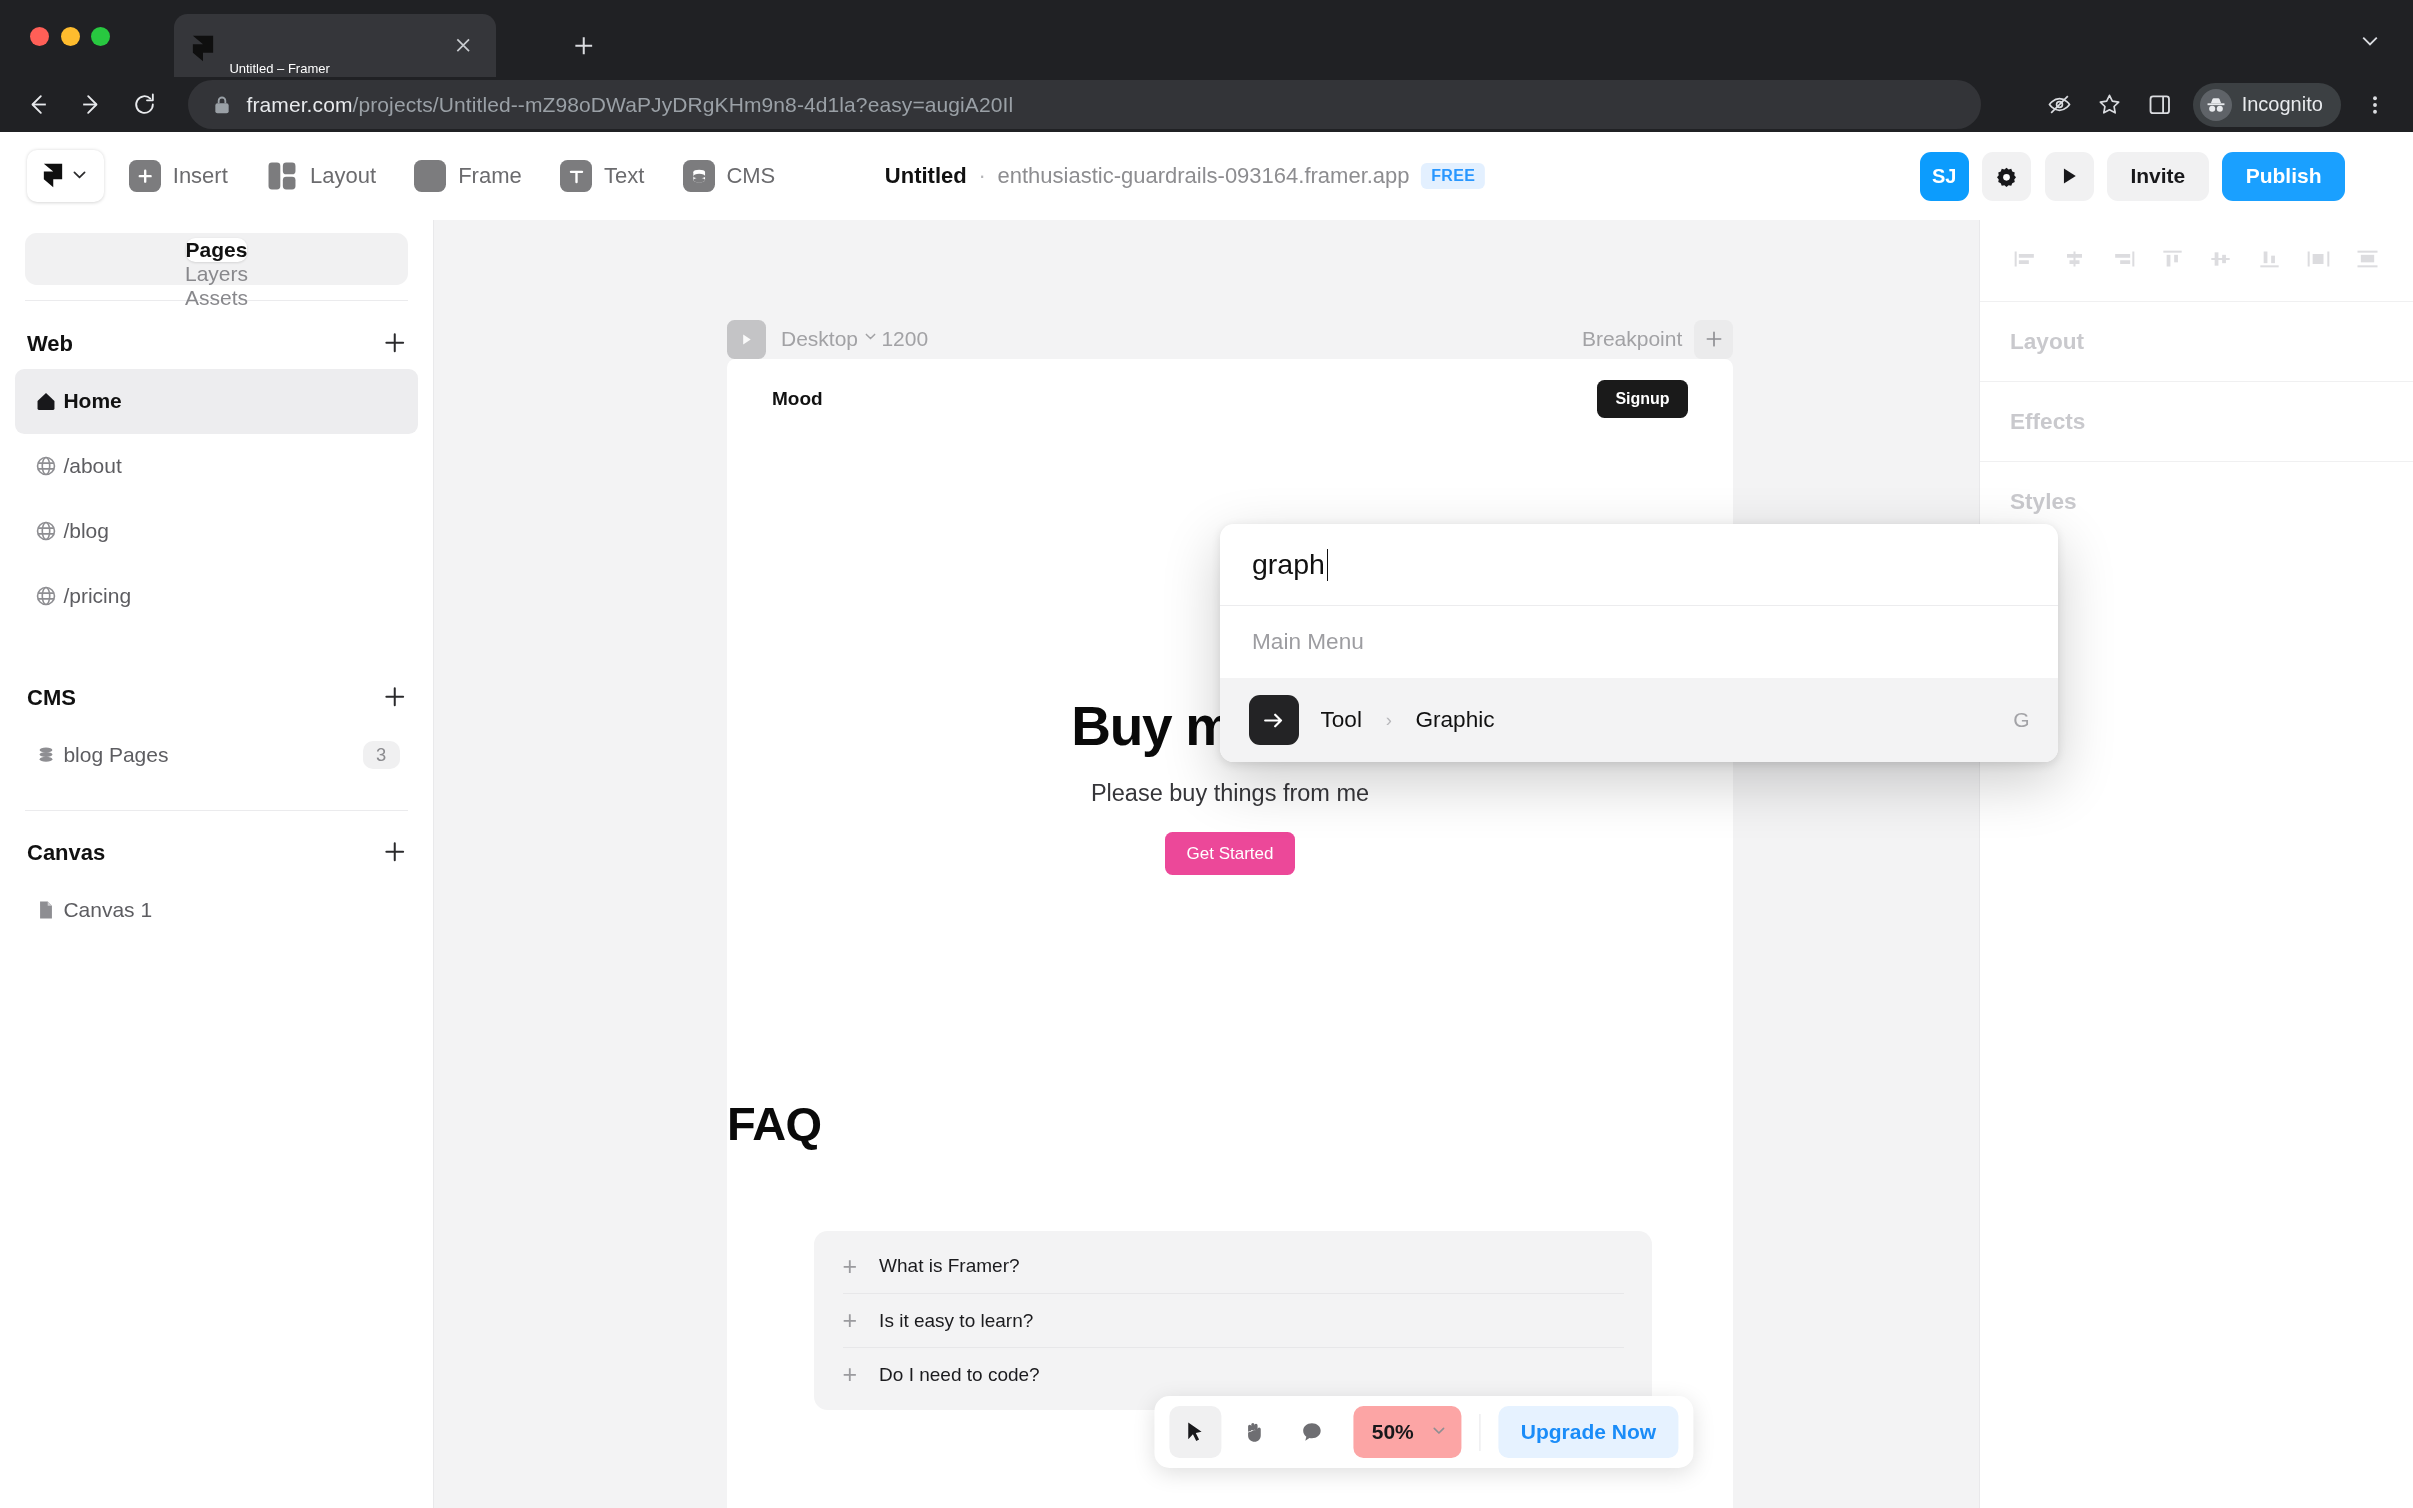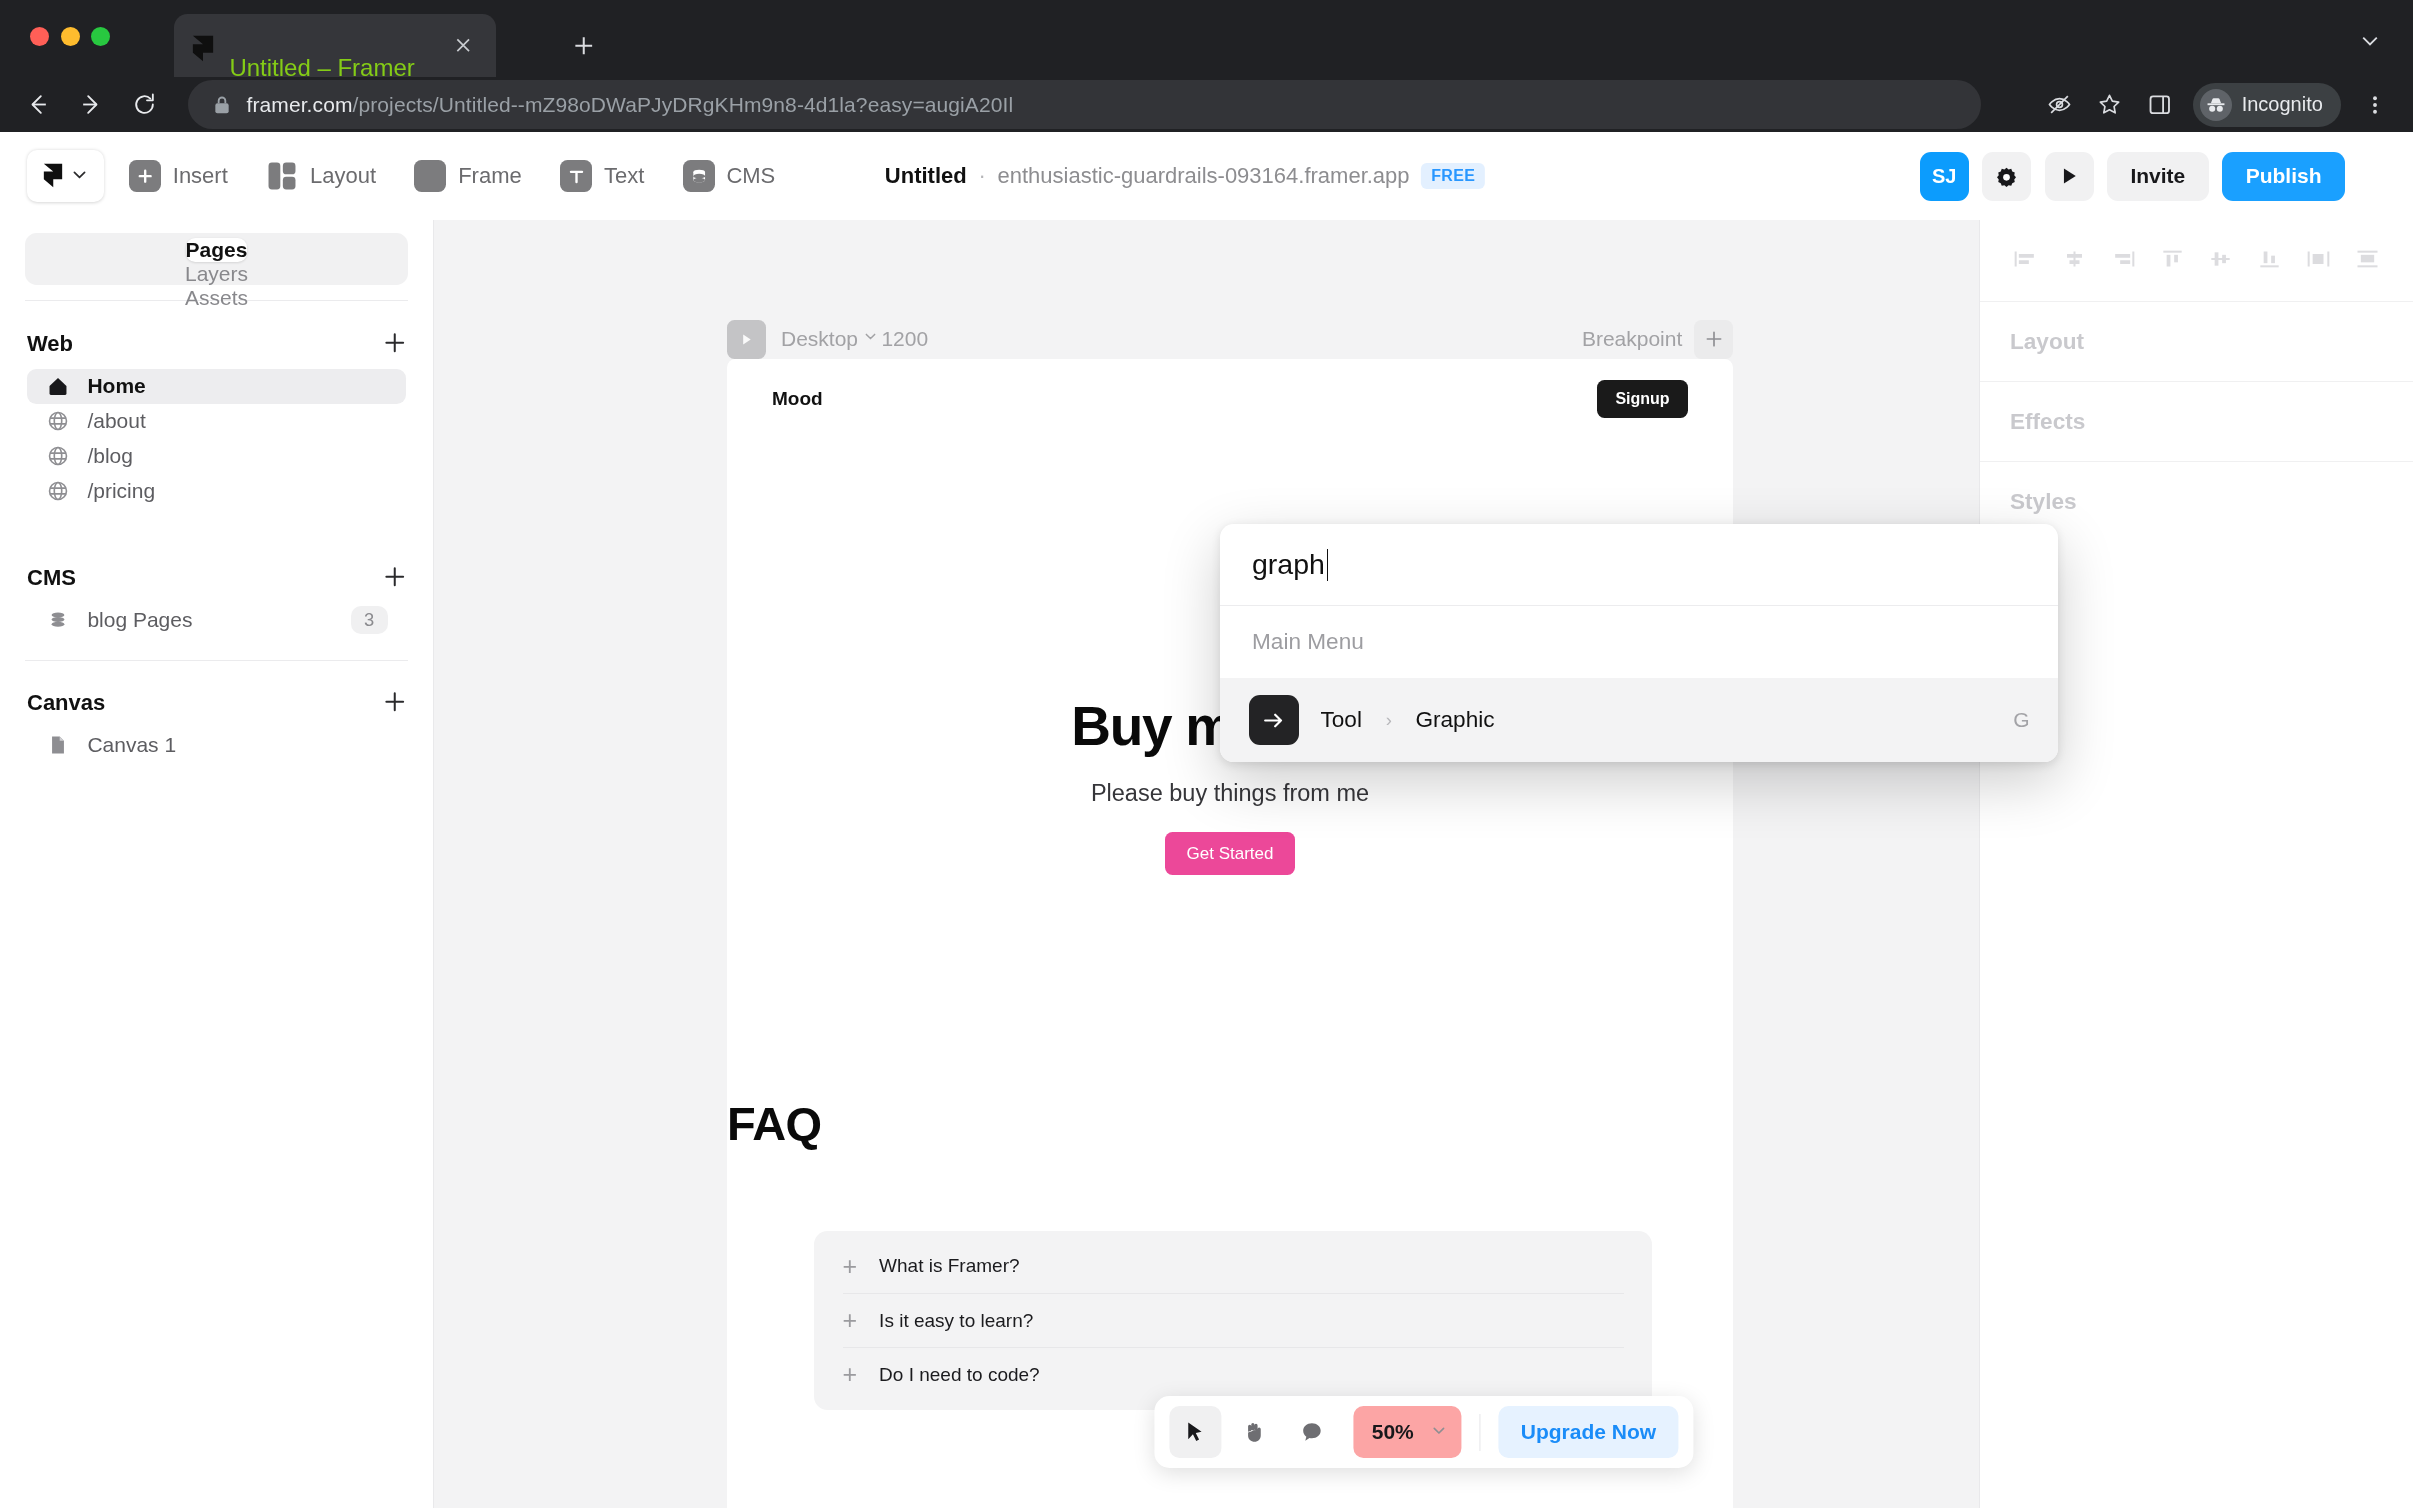--- a/index.html
+++ b/index.html
@@ -25,21 +25,21 @@
   .traffic .y { background: #febc2e; }
   .traffic .g { background: #28c840; }
 
   .tab {
     position: absolute; left: 174px; top: 14.2px; width: 322px; height: 63px;
     background: #35363a; border-radius: 13.4px 13.4px 0 0;
     display: flex; align-items: center; padding: 0 17px 0 18.4px;
   }
   .tab-favicon { width: 22px; height: 22px; flex: 0 0 22px; position: relative; }
   .tab-title {
-    flex: 1; color: #84cc16; font-size: 24px; margin-left: 15px;
+    flex: 1; color: #ffffff; font-size: 13px; margin-left: 15px;
     white-space: nowrap; overflow: hidden; text-overflow: ellipsis; margin-top: 45px;
   }
   .tab-close {
     width: 32px; height: 32px; border-radius: 50%;
     display: flex; align-items: center; justify-content: center;
     color: #c9ccd0; font-size: 22px; line-height: 1;
   }
   .newtab {
     position: absolute; left: 563px; top: 25px; width: 42px; height: 42px;
     display: flex; align-items: center; justify-content: center;
@@ -167,22 +167,22 @@
   .sb-divider { height: 0.8px; background: #ebebed; margin: 15px 25px 0 25px; }
 
   .sb-section-head {
     display: flex; align-items: center; justify-content: space-between;
     padding: 0 27px; height: 49px; margin-top: 18.4px;
   }
   .sb-section-title { font-size: 22px; font-weight: 700; color: #111; }
   .sb-plus { font-size: 30px; color: #3a3a3d; font-weight: 300; line-height: 1; }
 
   .sb-item {
-    display: flex; align-items: center; gap: 17px; height: 35px;
-    margin: 0 27px; padding: 0 18.4px; border-radius: 9.2px;
+    display: flex; align-items: center; gap: 5px; height: 65px;
+    margin: 0 15px; padding: 0 18.4px; border-radius: 9.2px;
   }
   .sb-item.active { background: #ededef; }
   .sb-item .ic { width: 25px; height: 25px; flex: 0 0 25px; display:flex; align-items:center; justify-content:center;}
   .sb-item .lbl { font-size: 21px; color: #5d5d61; }
   .sb-item.active .lbl { color: #111; font-weight: 600; }
   .sb-count {
     margin-left: auto; background: #f0f0f1; color: #8b8b8f; font-size: 18.4px;
     border-radius: 10px; padding: 3.4px 13.4px;
   }
 

